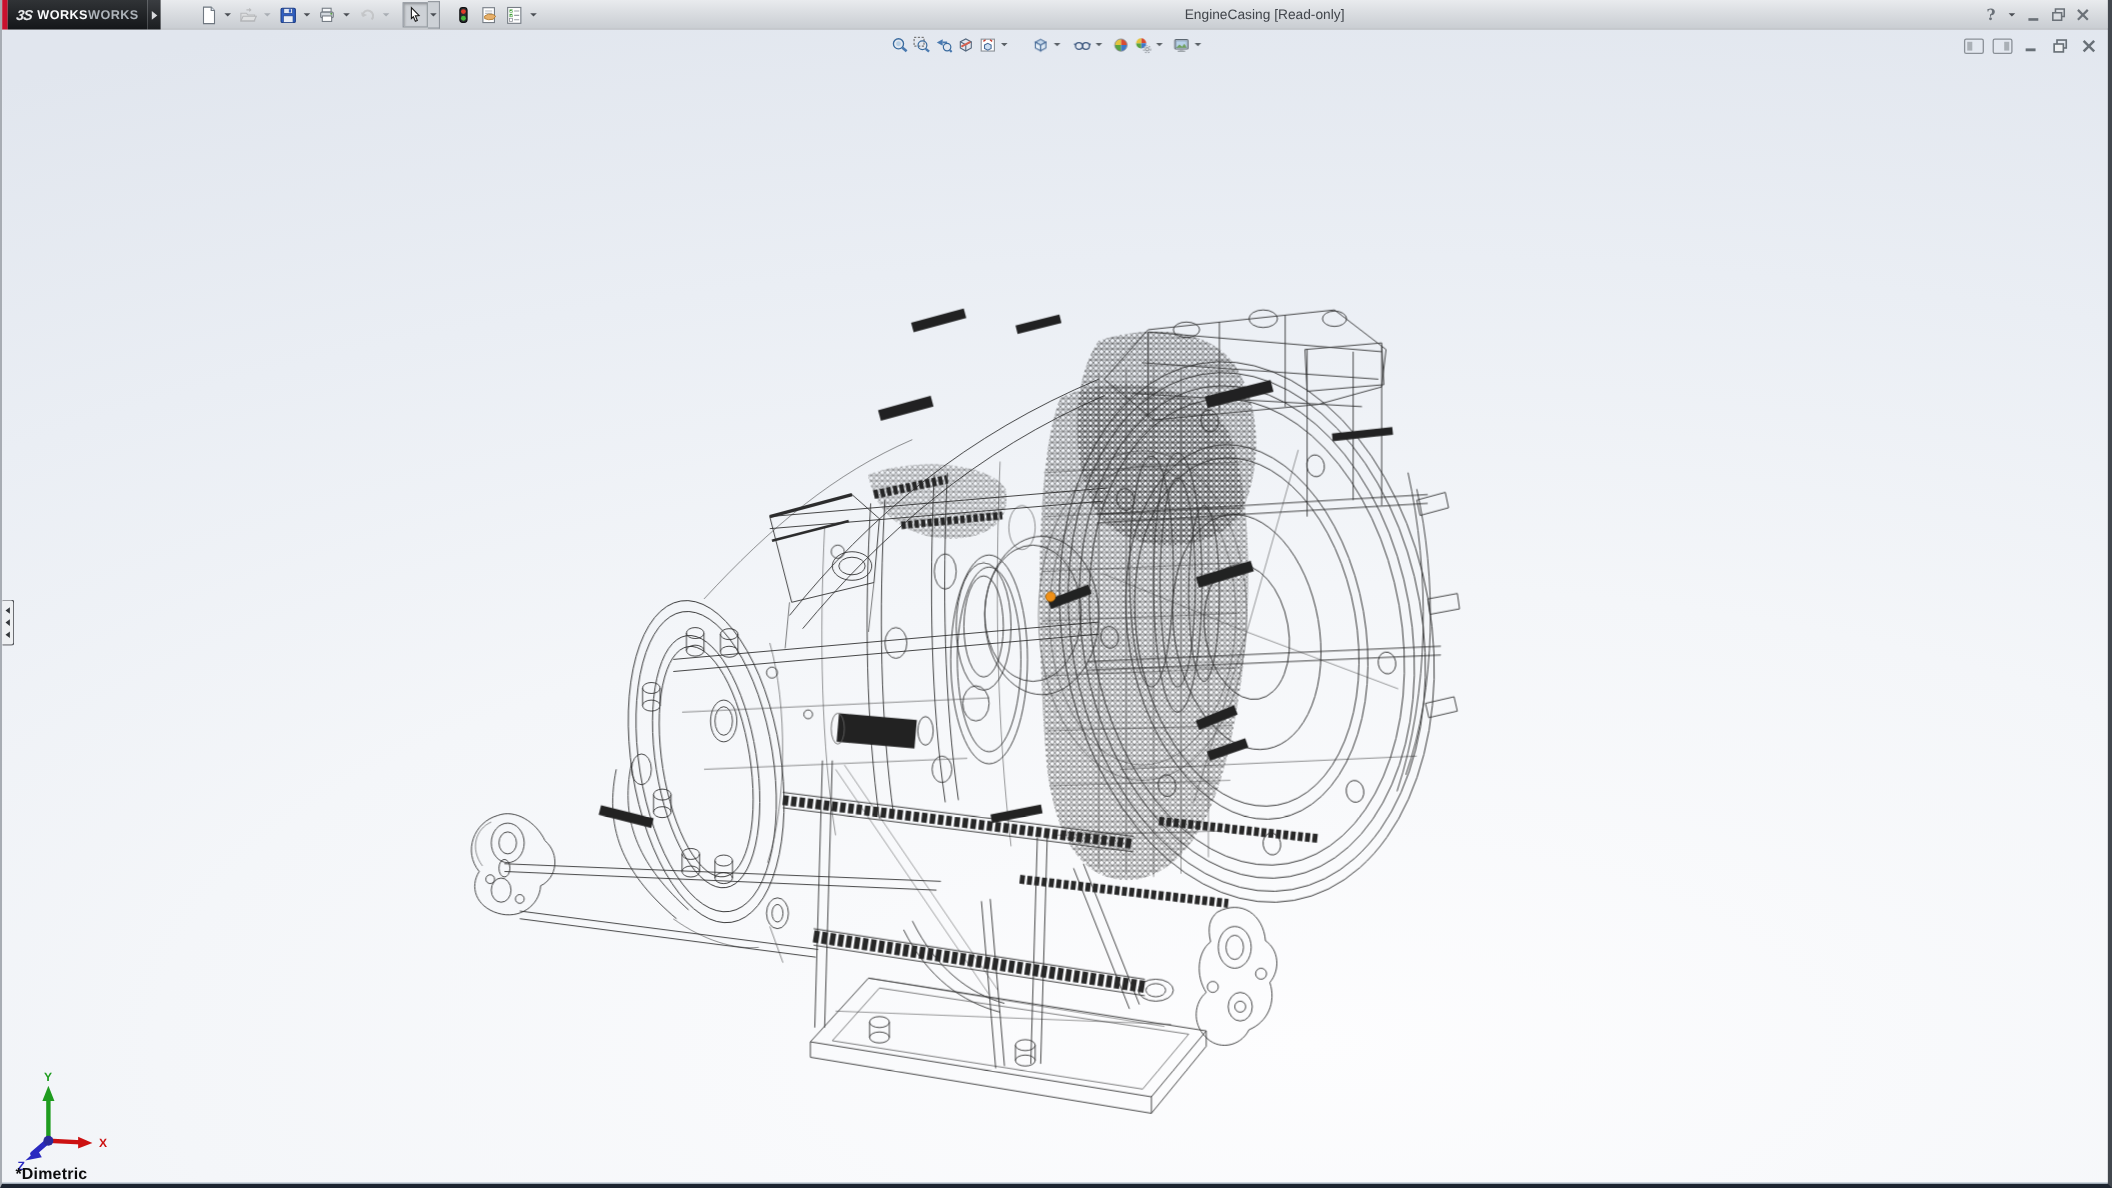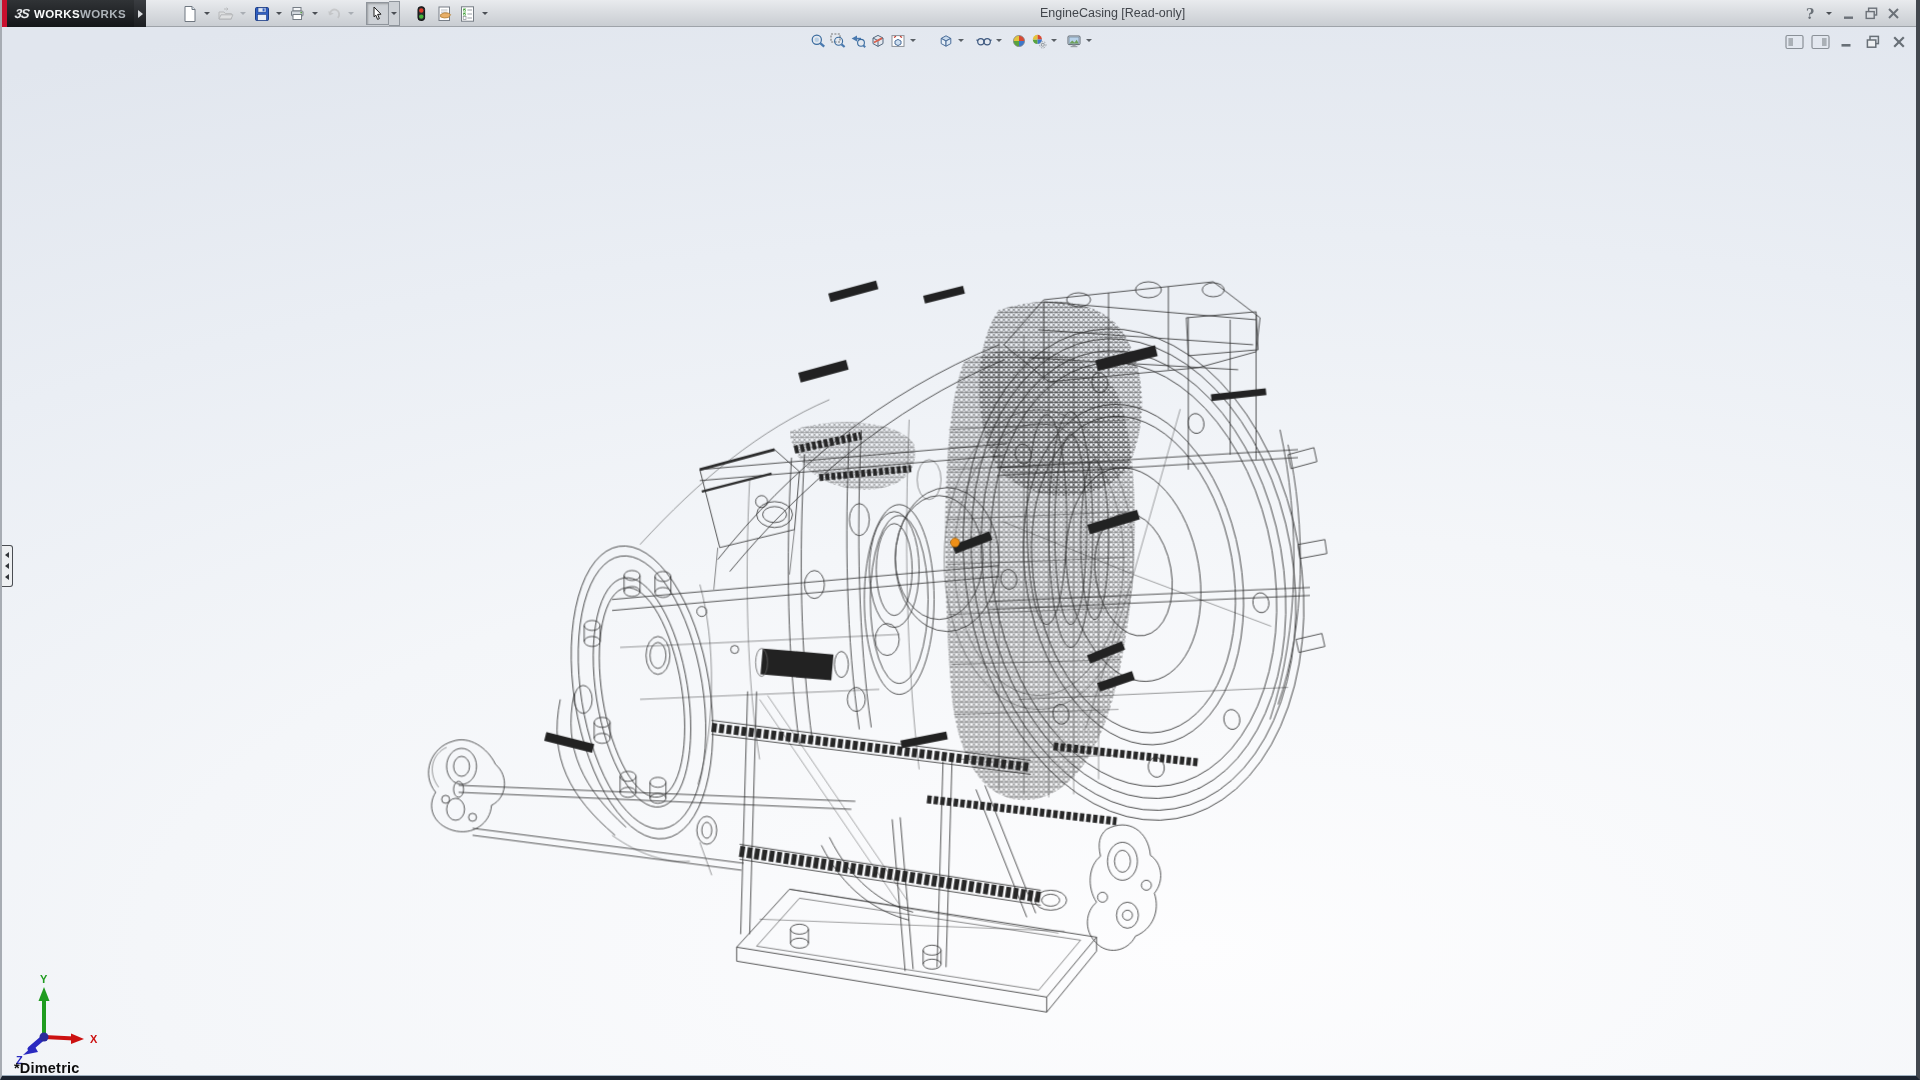--- a/index.html
+++ b/index.html
@@ -29,21 +29,21 @@
   .logo-flyout i{display:block;width:0;height:0;border-left:5px solid #d8dadd;border-top:4px solid transparent;border-bottom:4px solid transparent;}
   .std-toolbar{position:absolute;left:176px;top:2px;height:23px;display:flex;align-items:center;}
   .tb-btn{width:23px;height:23px;display:flex;align-items:center;justify-content:center;border:1px solid transparent;cursor:pointer;}
   .tb-btn.disabled{opacity:.45;filter:grayscale(.9);cursor:default;}
   .tb-btn.pressed{background:#cdd1d6;border-color:#8f959c;box-shadow:inset 1px 1px 2px rgba(0,0,0,.25);}
   .dd{width:11px;height:23px;display:flex;align-items:center;justify-content:center;cursor:pointer;margin-right:2px;}
   .dd i{display:block;width:0;height:0;border-top:3.5px solid #4a4e54;border-left:3.5px solid transparent;border-right:3.5px solid transparent;}
   .dd.disabled i{border-top-color:#a9aeb4;}
   .dd.boxed{background:#cdd1d6;border:1px solid #8f959c;border-left:none;height:25px;}
   .tb-gap{width:8px;}
-  .window-title{position:absolute;left:1038px;top:0;height:27px;line-height:27px;
+  .window-title{position:absolute;left:1075px;top:0;height:27px;line-height:27px;
     font-size:12.5px;color:var(--title-text);}
   .titlebar-right{position:absolute;right:14px;top:0;height:27px;display:flex;align-items:center;gap:4px;color:#6b7178;}
   .win-glyph{width:18px;height:20px;display:flex;align-items:center;justify-content:center;cursor:pointer;}
   .help-glyph{font-size:14px;font-weight:bold;font-family:"DejaVu Serif",serif;}
   
   .viewport{position:absolute;left:0;top:27px;right:0;bottom:0;overflow:hidden;cursor:crosshair;
     background:radial-gradient(130% 95% at 62% 88%, var(--viewport-light) 0%, #f4f6f9 42%, #eaeef4 72%, var(--viewport-edge) 100%);
     border-bottom:1px solid #9fb0bf;}
   .model-svg{position:absolute;left:0;top:0;width:100%;height:100%;}
   

